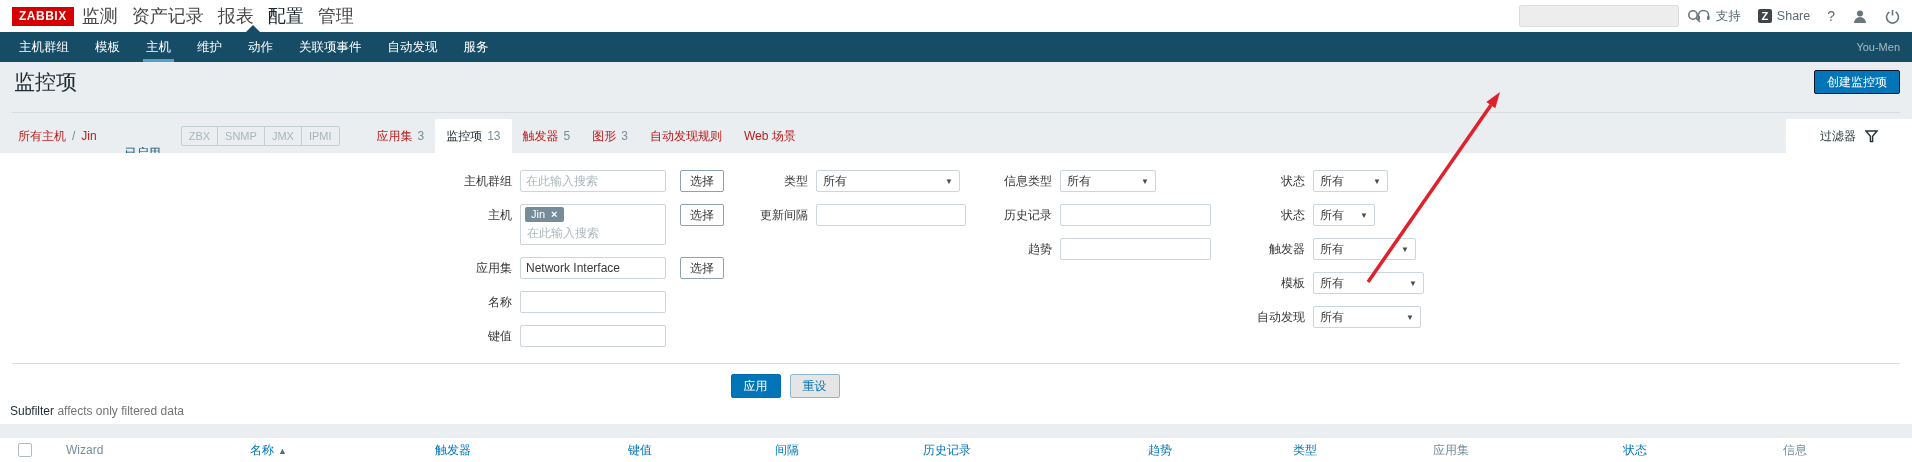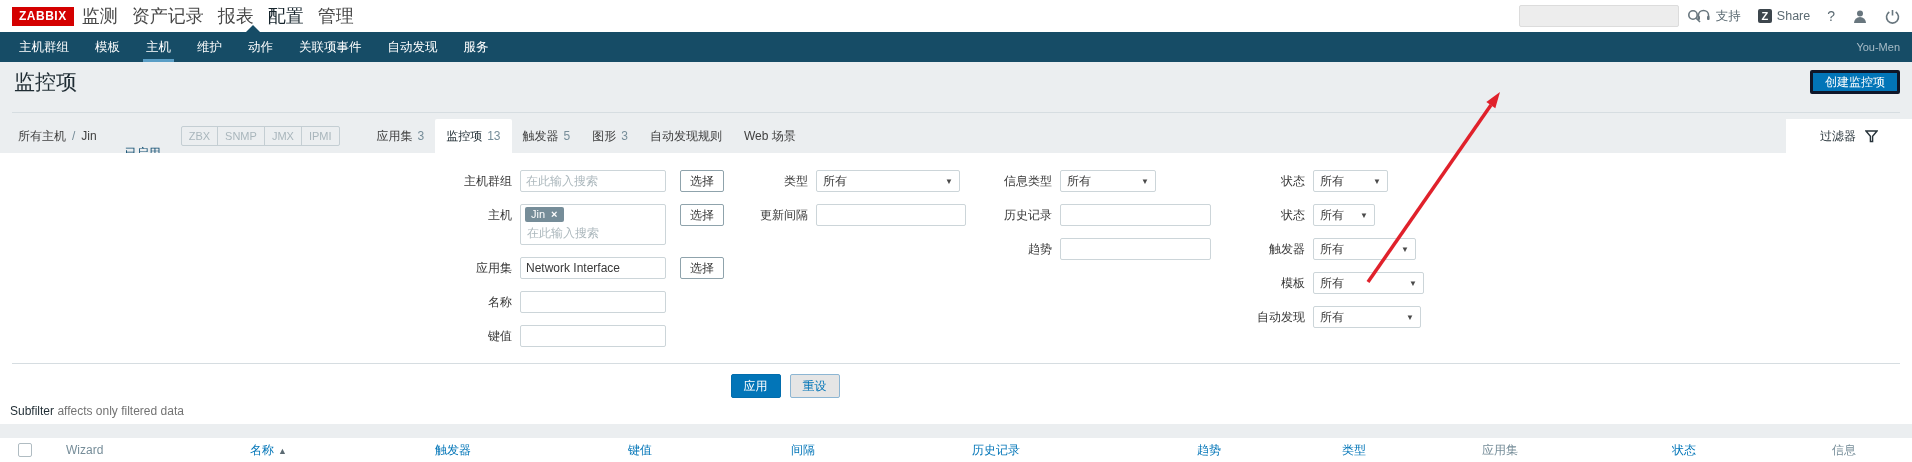--- a/index.html
+++ b/index.html
@@ -38,28 +38,28 @@
   .nitem { color:#fff; line-height:30px; padding:0 13px; font-size:12.5px;
            position:relative; cursor:pointer; white-space:nowrap; }
   .nitem.active::after { content:""; position:absolute; left:10px; right:10px; bottom:0;
                          height:3px; background:#5a9ec6; }
   .nav-user { position:absolute; right:12px; top:32px; color:#a8bcc7; line-height:30px;
               font-size:11px; }
   
   .page-title { position:absolute; top:68px; left:14px; font-size:21px; font-weight:normal;
                 color:#1f2c33; }
   .create-btn { position:absolute; right:12px; top:70px; height:24px; background:#0275b8;
-                color:#fff; border:3px solid #0f172a; border-radius:2px; padding:0 12px;
+                color:#fff; border:1px solid #0f172a; border-radius:2px; padding:0 12px;
                 font-size:12px; font-family:inherit; cursor:pointer; }
   .title-divider { position:absolute; top:112px; left:12px; right:12px;
                    border-top:1px solid #d6dde1; }
   
   .tabstrip { position:absolute; top:119px; left:0; right:0; height:34px;
               display:flex; align-items:center; padding-left:18px; font-size:12px; }
-  .blink { color:#404040; cursor:pointer; }
+  .blink { color:#b91c1c; cursor:pointer; }
   .bsep { color:#768d99; margin:0 6px; }
   .enabled { color:#0c4a6e; margin-left:28px;margin-top:34px; }
   .ifbadges { display:flex; margin-left:20px; border:1px solid #c4ced3; border-radius:2px;
               height:20px; align-items:stretch; }
   .ifbadges span { padding:2px 7px; color:#a9b6bc; font-size:11px; line-height:15px;
                    border-left:1px solid #c4ced3; }
   .ifbadges span:first-child { border-left:none; }
   .tabs { display:flex; margin-left:26px; height:34px; }
   .tab { display:flex; align-items:center; padding:0 11px; gap:5px; cursor:pointer;
          white-space:nowrap; }
@@ -106,21 +106,21 @@
                cursor:pointer; }
   .subfilter { position:absolute; top:251px; left:10px; font-size:12px; color:#1f2c33; }
   .subfilter .note { color:#737373; }
   
   .theader { position:absolute; top:438px; left:0; right:0; height:24px; background:#fff;
              display:flex; align-items:center; }
   .thcell { white-space:nowrap; overflow:hidden; }
   .thcell.sortable { color:#0275b8; cursor:pointer; }
   .thcell.plain { color:#768d99; }
   .c0 { width:66px; } .c1 { width:184px; } .c2 { width:185px; } .c3 { width:193px; }
-  .c4 { width:147px; } .c5 { width:181px;margin-left:16px; } .c6 { width:225px; } .c7 { width:145px; }
+  .c4 { width:147px; } .c5 { width:148px; } .c6 { width:225px; } .c7 { width:145px; }
   .c8 { width:140px; } .c9 { width:190px; } .c10 { width:160px; } .c11 { flex:1; }
   .checkbox { width:14px; height:14px; border:1px solid #b0bcc2; border-radius:2px;
               background:#fff; margin-left:18px; cursor:pointer; }
   .sortarrow { font-size:9px; color:#5c6b73; margin-left:4px; }
   
   .arrow-overlay { position:absolute; top:0; left:0; width:1912px; height:462px;
                    pointer-events:none; }
 </style>
 </head>
 <body>

